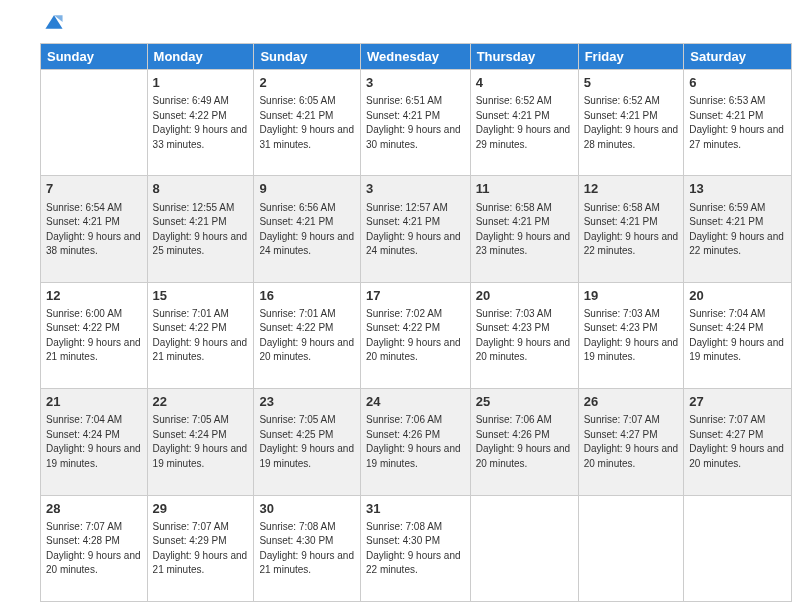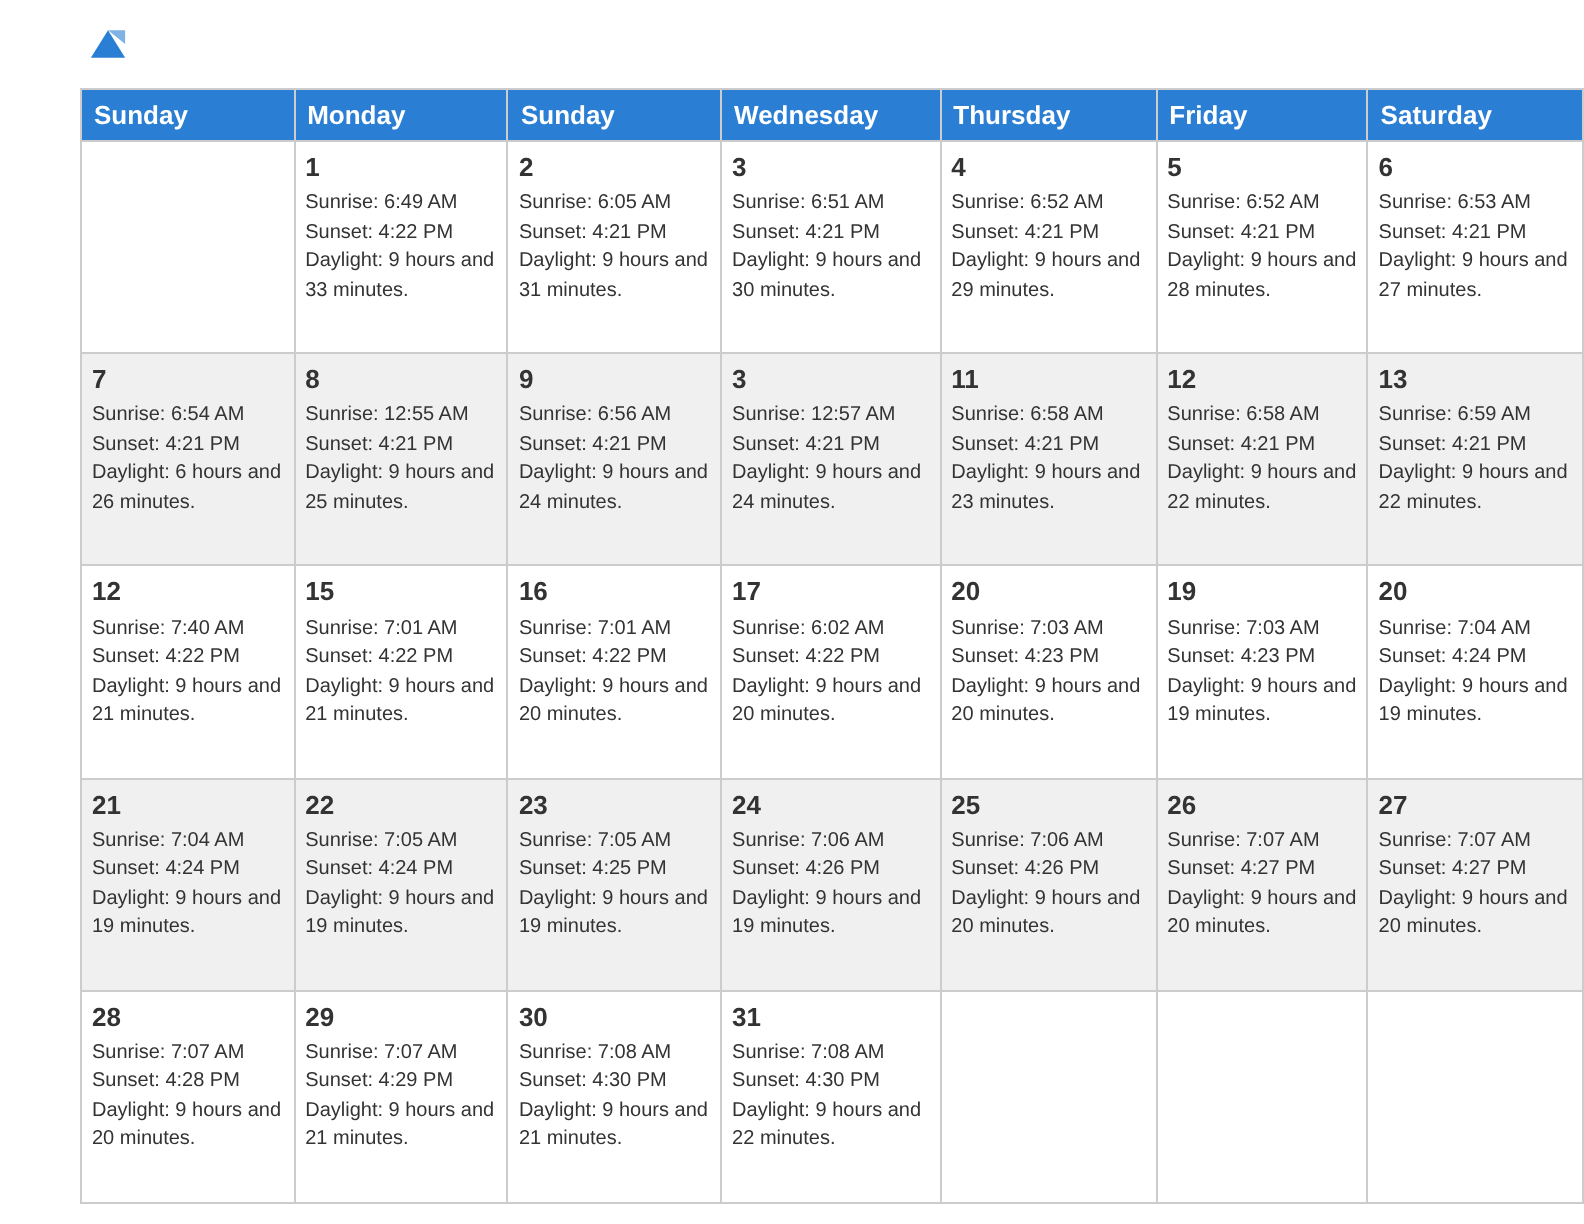--- a/index.html
+++ b/index.html
@@ -170,21 +170,21 @@
             <div class="day-info"><span>Sunrise: 6:52 AM</span><br><span>Sunset: 4:21 PM</span><br><span>Daylight: 9 hours and 28 minutes.</span></div>
           </td>
           <td>
             <span class="day-num">6</span>
             <div class="day-info"><span>Sunrise: 6:53 AM</span><br><span>Sunset: 4:21 PM</span><br><span>Daylight: 9 hours and 27 minutes.</span></div>
           </td>
         </tr>
         <tr class="row-shaded">
           <td>
             <span class="day-num">7</span>
-            <div class="day-info"><span>Sunrise: 6:54 AM</span><br><span>Sunset: 4:21 PM</span><br><span>Daylight: 6 hours and 26 minutes.</span></div>
+            <div class="day-info"><span>Sunrise: 6:54 AM</span><br><span>Sunset: 4:21 PM</span><br><span>Daylight: 9 hours and 38 minutes.</span></div>
           </td>
           <td>
             <span class="day-num">8</span>
             <div class="day-info"><span>Sunrise: 12:55 AM</span><br><span>Sunset: 4:21 PM</span><br><span>Daylight: 9 hours and 25 minutes.</span></div>
           </td>
           <td>
             <span class="day-num">9</span>
             <div class="day-info"><span>Sunrise: 6:56 AM</span><br><span>Sunset: 4:21 PM</span><br><span>Daylight: 9 hours and 24 minutes.</span></div>
           </td>
           <td>
@@ -200,33 +200,33 @@
             <div class="day-info"><span>Sunrise: 6:58 AM</span><br><span>Sunset: 4:21 PM</span><br><span>Daylight: 9 hours and 22 minutes.</span></div>
           </td>
           <td>
             <span class="day-num">13</span>
             <div class="day-info"><span>Sunrise: 6:59 AM</span><br><span>Sunset: 4:21 PM</span><br><span>Daylight: 9 hours and 22 minutes.</span></div>
           </td>
         </tr>
         <tr class="row-white">
           <td>
             <span class="day-num">12</span>
-            <div class="day-info"><span>Sunrise: 7:40 AM</span><br><span>Sunset: 4:22 PM</span><br><span>Daylight: 9 hours and 21 minutes.</span></div>
+            <div class="day-info"><span>Sunrise: 6:00 AM</span><br><span>Sunset: 4:22 PM</span><br><span>Daylight: 9 hours and 21 minutes.</span></div>
           </td>
           <td>
             <span class="day-num">15</span>
             <div class="day-info"><span>Sunrise: 7:01 AM</span><br><span>Sunset: 4:22 PM</span><br><span>Daylight: 9 hours and 21 minutes.</span></div>
           </td>
           <td>
             <span class="day-num">16</span>
             <div class="day-info"><span>Sunrise: 7:01 AM</span><br><span>Sunset: 4:22 PM</span><br><span>Daylight: 9 hours and 20 minutes.</span></div>
           </td>
           <td>
             <span class="day-num">17</span>
-            <div class="day-info"><span>Sunrise: 6:02 AM</span><br><span>Sunset: 4:22 PM</span><br><span>Daylight: 9 hours and 20 minutes.</span></div>
+            <div class="day-info"><span>Sunrise: 7:02 AM</span><br><span>Sunset: 4:22 PM</span><br><span>Daylight: 9 hours and 20 minutes.</span></div>
           </td>
           <td>
             <span class="day-num">20</span>
             <div class="day-info"><span>Sunrise: 7:03 AM</span><br><span>Sunset: 4:23 PM</span><br><span>Daylight: 9 hours and 20 minutes.</span></div>
           </td>
           <td>
             <span class="day-num">19</span>
             <div class="day-info"><span>Sunrise: 7:03 AM</span><br><span>Sunset: 4:23 PM</span><br><span>Daylight: 9 hours and 19 minutes.</span></div>
           </td>
           <td>

